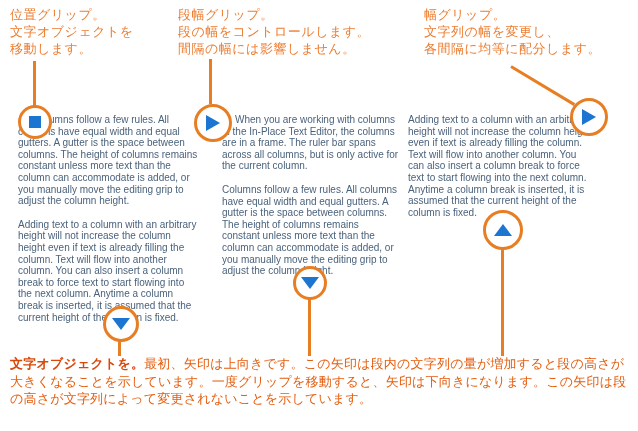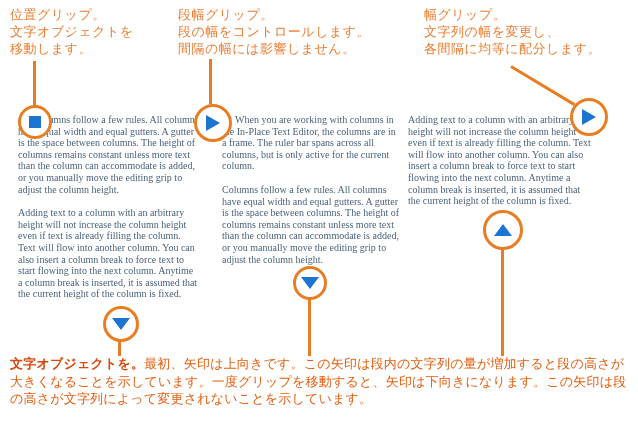--- a/index.html
+++ b/index.html
@@ -1,18 +1,18 @@
 <!DOCTYPE html>
 <html><head>
 <meta charset="utf-8">
 <style>
   html,body{margin:0;padding:0;background:#fff;}
   .canvas{
     position:relative;width:638px;height:431px;background:#ffffff;
-    font-family:Liberation Serif, serif;overflow:hidden;
+    font-family:Liberation Sans, sans-serif;overflow:hidden;
   }
   
   .callout{
     position:absolute;color:#ED7D31;font-size:13px;line-height:17px;
     white-space:pre-line;letter-spacing:0.5px;
   }
   
   .leader{position:absolute;background:#E87E24;width:3px;z-index:1;}
   .leader-diag{
     position:absolute;height:3px;background:#E87E24;

